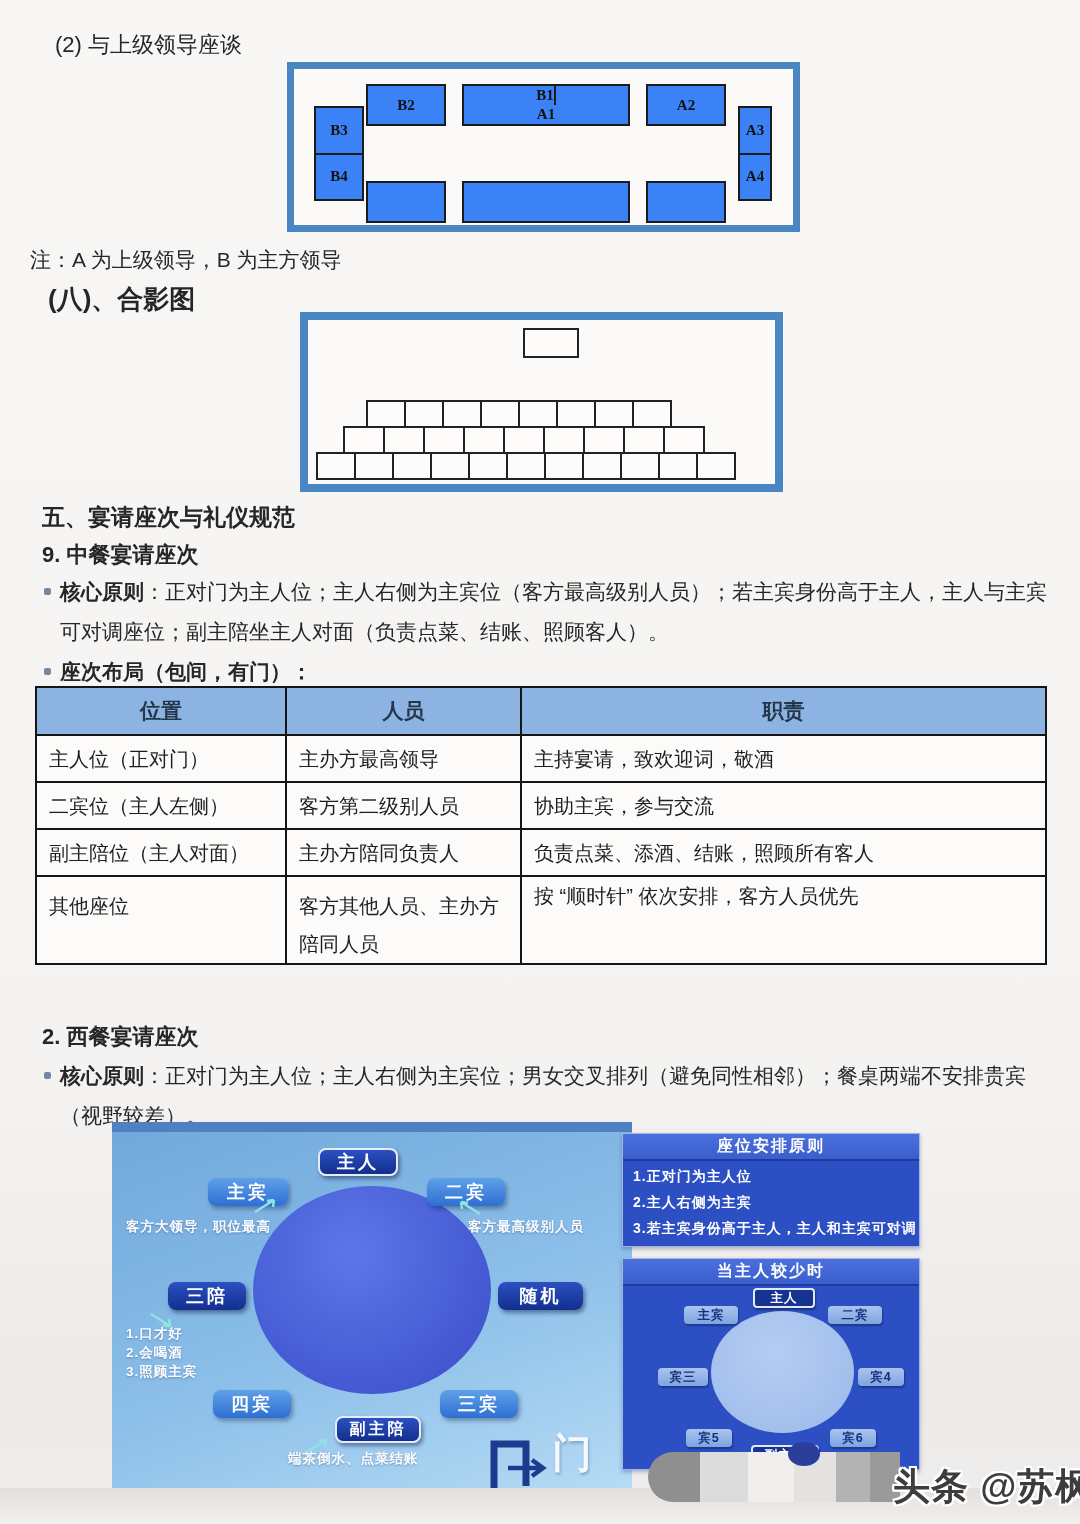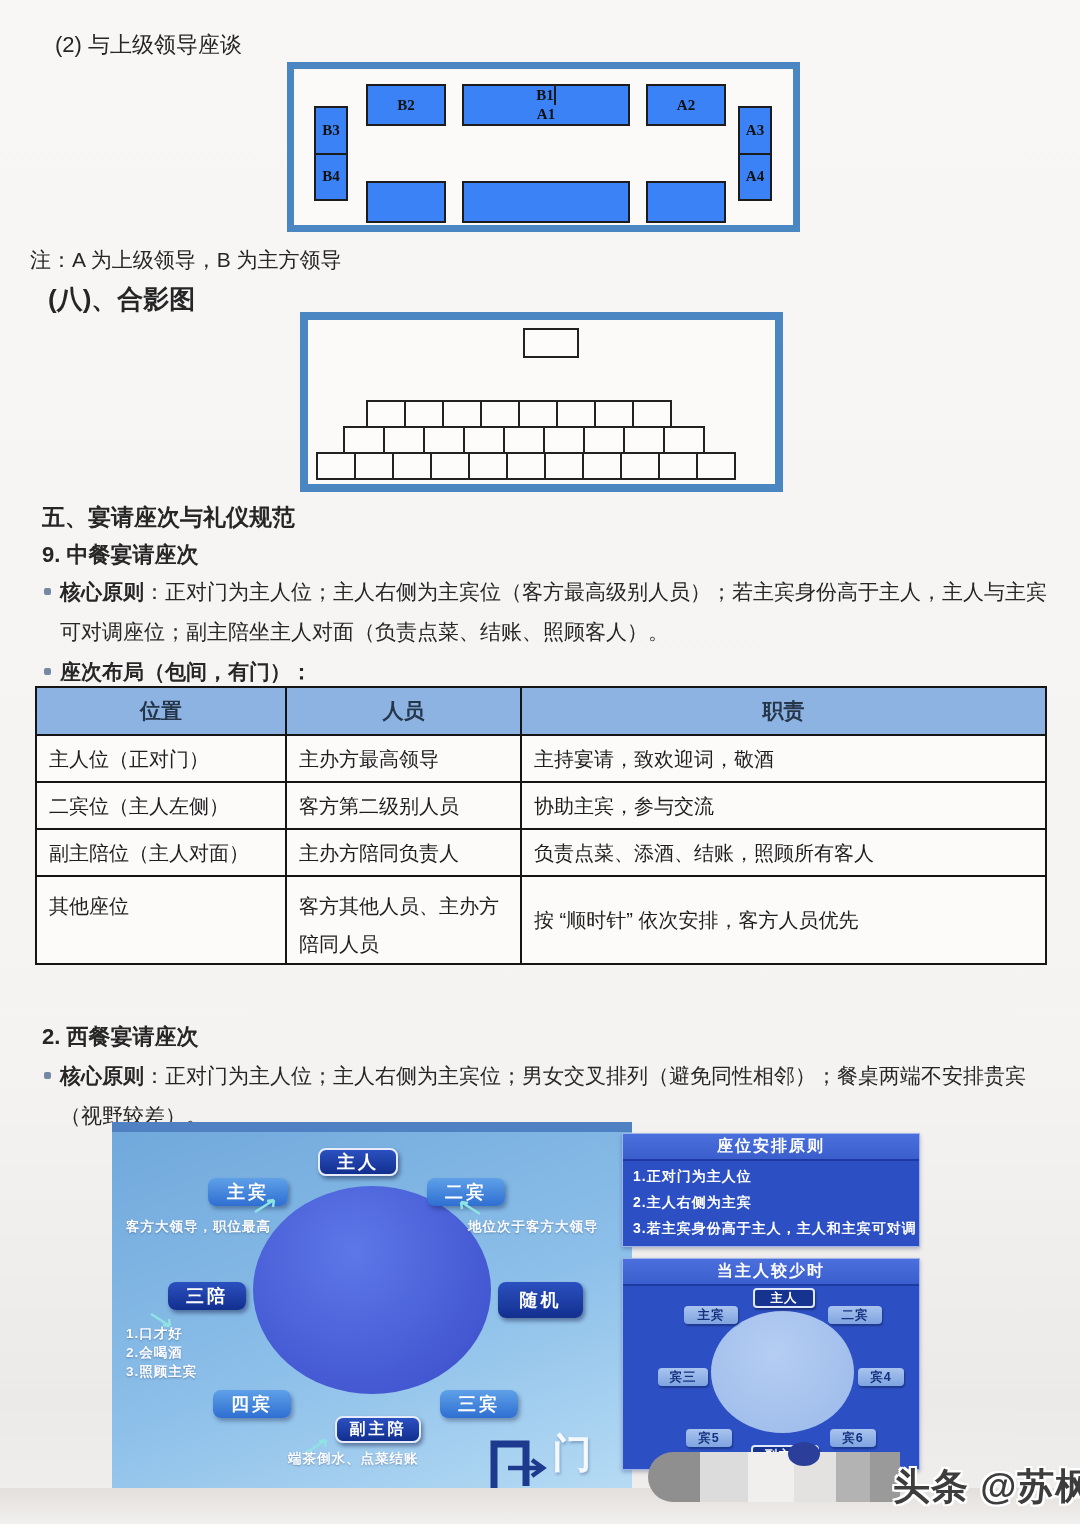--- a/index.html
+++ b/index.html
@@ -107,21 +107,21 @@
       <div class="cell">
           <span>B1</span>
         </div>
       <div class="cell">
           <span>A1</span>
         </div>
     </div>
     <div class="seatbox" style="left:352px;top:15px;width:80px;height:42px;">
         <span>A2</span>
       </div>
-    <div class="seatbox split-v" style="left:20px;top:37px;width:34px;height:95px;">
+    <div class="seatbox split-v" style="left:20px;top:37px;width:50px;height:95px;">
       <div class="cell">
           <span>B3</span>
         </div>
       <div class="cell">
           <span>B4</span>
         </div>
     </div>
     <div class="seatbox split-v" style="left:444px;top:37px;width:34px;height:95px;">
       <div class="cell">
           <span>A3</span>
@@ -211,21 +211,21 @@
           <td>协助主宾，参与交流</td>
         </tr>
         <tr>
           <td>副主陪位（主人对面）</td>
           <td>主办方陪同负责人</td>
           <td>负责点菜、添酒、结账，照顾所有客人</td>
         </tr>
         <tr class="tall">
           <td style="vertical-align:top;padding-top:10px;">其他座位</td>
           <td style="vertical-align:top;padding-top:10px;">客方其他人员、主办方陪同人员</td>
-          <td style="vertical-align:top;padding-top:24px;">按 “顺时针” 依次安排，客方人员优先</td>
+          <td style="vertical-align:top;padding-top:0;">按 “顺时针” 依次安排，客方人员优先</td>
         </tr>
       </tbody>
     </table>
   </div>
 
   <div class="abs h-west">2. 西餐宴请座次</div>
   <div class="abs bullet-dot" style="left:44px;top:1072px;"></div>
   <div class="abs para" style="left:60px;top:1056px;"><b>核心原则</b><span>：正对门为主人位；主人右侧为主宾位；男女交叉排列（避免同性相邻）；餐桌两端不安排贵宾（视野较差）。</span></div>
 
   <div class="abs rt">
@@ -237,35 +237,35 @@
       </div>
     <div class="badge bl" style="left:96px;top:56px;width:80px;height:28px;">
         <span>主宾</span>
       </div>
     <div class="badge bl" style="left:315px;top:56px;width:78px;height:28px;">
         <span>二宾</span>
       </div>
     <div class="badge bd" style="left:56px;top:160px;width:78px;height:28px;">
         <span>三陪</span>
       </div>
-    <div class="badge bd" style="left:386px;top:160px;width:85px;height:36px;">
+    <div class="badge bd" style="left:386px;top:160px;width:85px;height:28px;">
         <span>随机</span>
       </div>
     <div class="badge bl" style="left:101px;top:268px;width:78px;height:28px;">
         <span>四宾</span>
       </div>
     <div class="badge bl" style="left:328px;top:268px;width:78px;height:28px;">
         <span>三宾</span>
       </div>
     <div class="badge bd rim" style="left:223px;top:294px;width:86px;height:27px;font-size:16px;">
         <span>副主陪</span>
       </div>
 
     <div class="rt-cap" style="left:14px;top:96px;">客方大领导，职位最高</div>
-    <div class="rt-cap" style="left:356px;top:96px;">地位次于客方大领导</div>
+    <div class="rt-cap" style="left:356px;top:96px;">客方最高级别人员</div>
     <div class="rt-cap" style="left:14px;top:202px;line-height:19px;">
       <div>1.口才好</div>
       <div>2.会喝酒</div>
       <div>3.照顾主宾</div>
     </div>
     <div class="rt-cap" style="left:176px;top:328px;">端茶倒水、点菜结账</div>
 
     <svg class="arr" style="left:140px;top:74px;" width="26" height="18">
         <path d="M3 16 L22 4 M22 4 l-7 1 M22 4 l-1 7" stroke="#8fe3e3" stroke-width="2.5" fill="none"></path>
       </svg>

